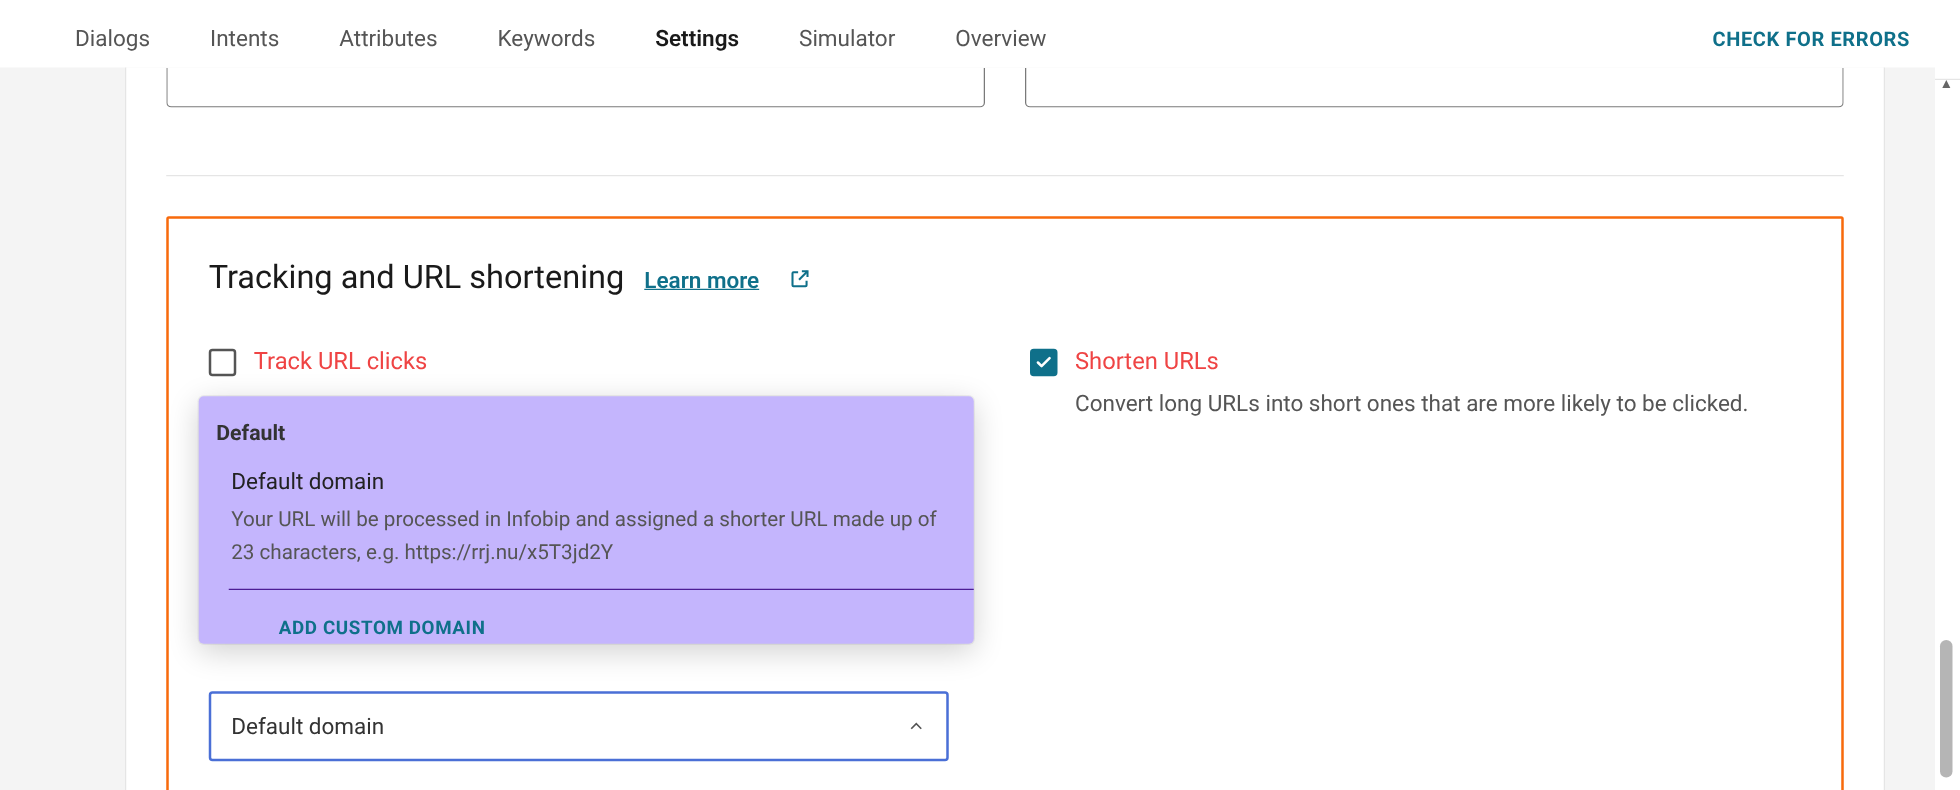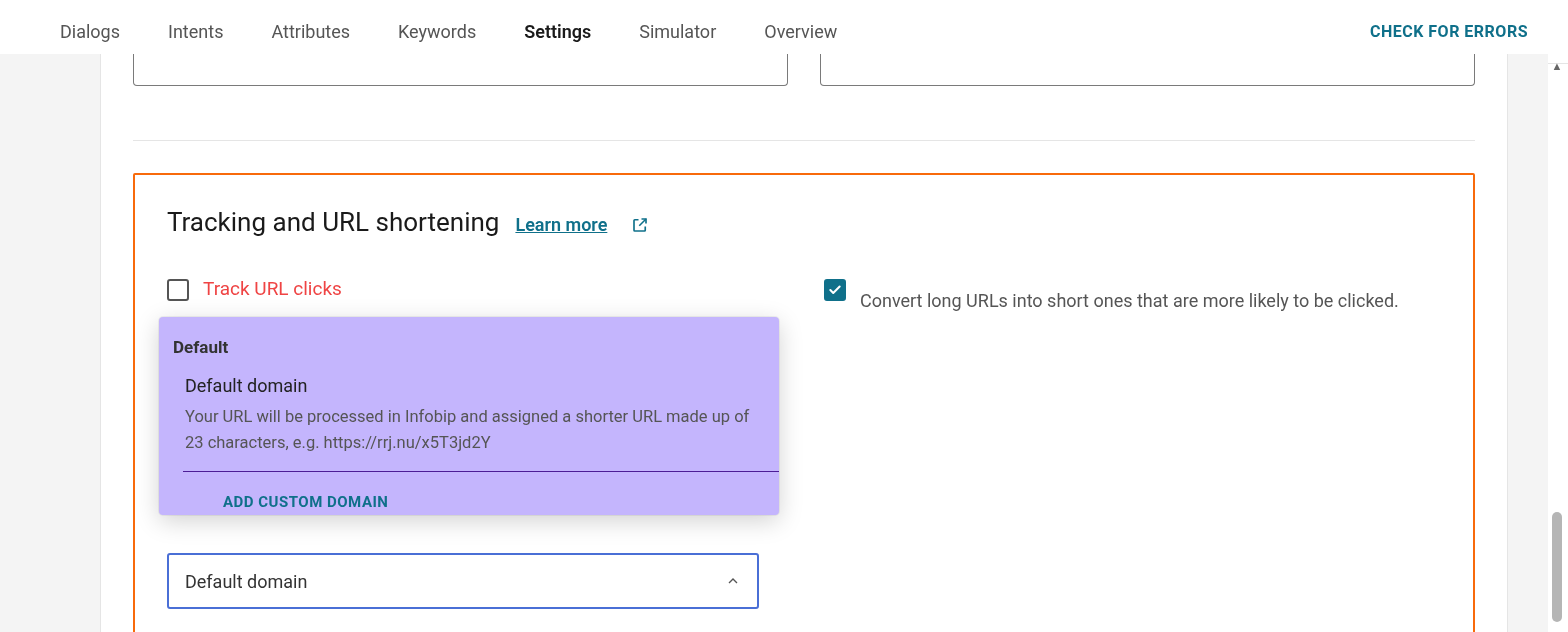--- a/index.html
+++ b/index.html
@@ -100,21 +100,20 @@
       font-weight: 400;
       color: #1a1a1a;
     }
     .learn-more {
       color: #0f708a;
       font-weight: 600;
       font-size: 18px;
       text-decoration: underline;
       cursor: pointer;
       display: inline-flex;
-      align-items: center;
       gap: 24px;
     }
     .learn-more svg { width: 18px; height: 18px; }
     .options {
       display: flex;
       margin-top: 40px;
       gap: 40px;
     }
     .option {
       flex: 1;
@@ -303,20 +302,21 @@
           </div>
         </div>
 
         <div class="option" style="flex:1;">
           <div class="checkbox checked">
             <svg viewBox="0 0 24 24" fill="none" stroke="#fff" stroke-width="3.5" stroke-linecap="round" stroke-linejoin="round">
               <polyline points="4 12 9 17 20 6"></polyline>
             </svg>
           </div>
           <div class="option-text">
+            <div class="label">Shorten URLs</div>
             <div class="desc">Convert long URLs into short ones that are more likely to be clicked.</div>
           </div>
         </div>
       </div>
     </div>
   </div>
 </div>
 
 <div class="scroll-indicator">
   <div class="scroll-arrow">▲</div>

